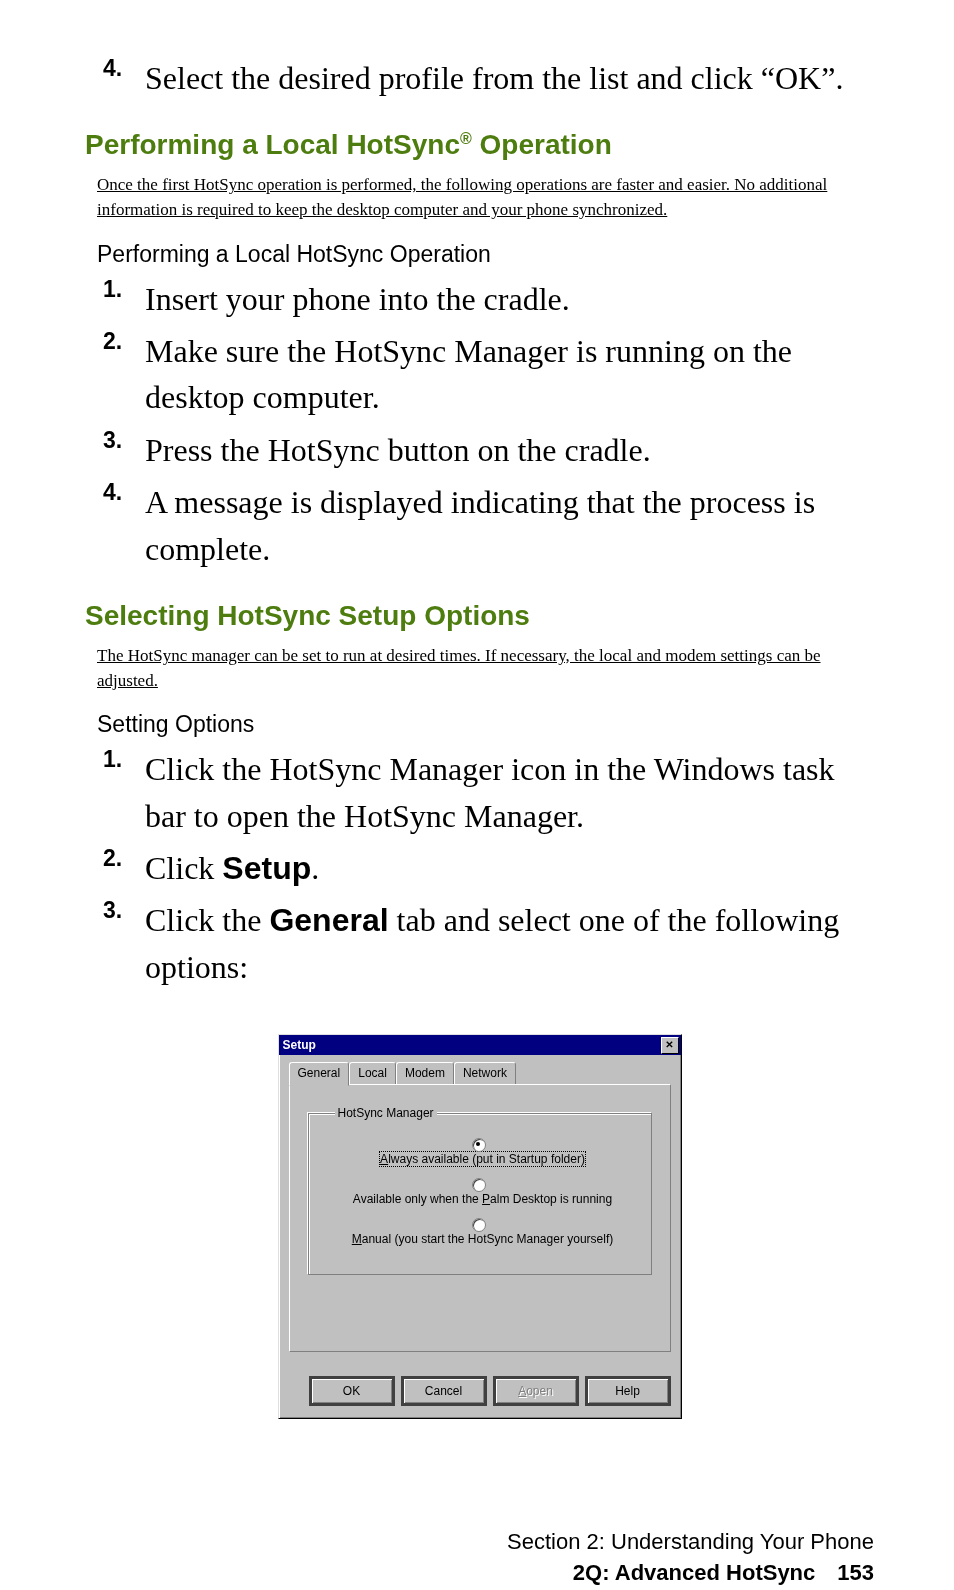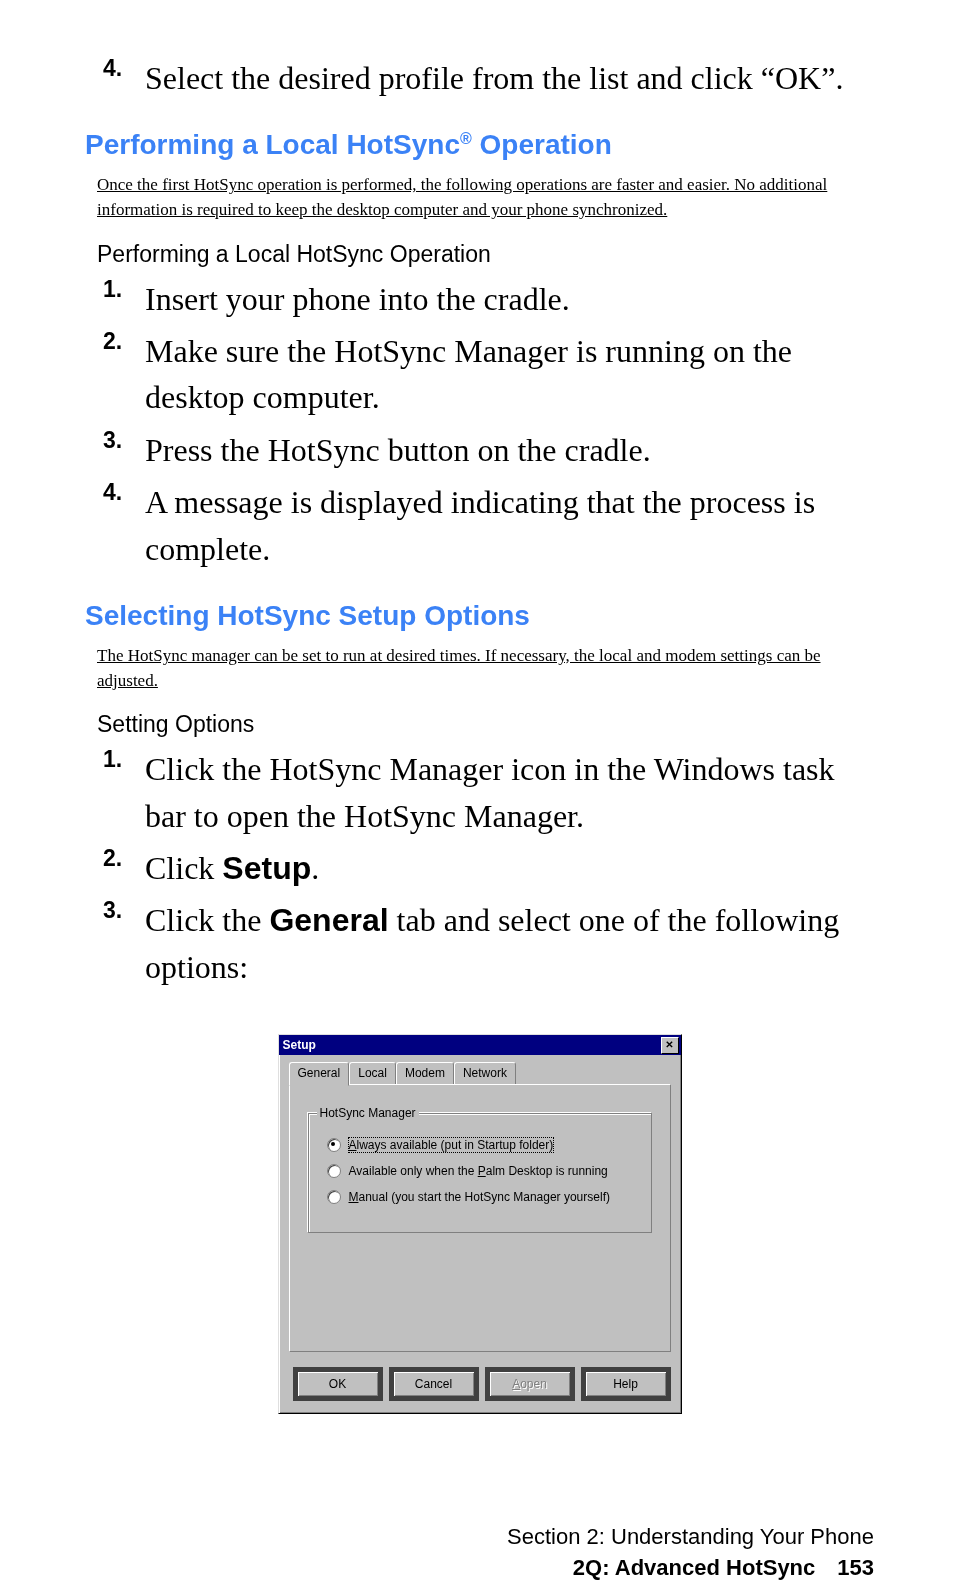--- a/index.html
+++ b/index.html
@@ -27,21 +27,21 @@
     padding-left: 6px;
   }
   .list-text {
     font-size: 32px;
     line-height: 1.45;
     flex: 1;
   }
   .red-heading {
     font-family: Arial, Helvetica, sans-serif;
     font-weight: bold;
-    color: #3b82f6;
+    color: #4d7c0f;
     font-size: 28px;
     margin-top: 28px;
     margin-bottom: 12px;
   }
   .sup {
     font-size: 16px;
     vertical-align: super;
   }
   .body-para {
     font-size: 17px;
@@ -142,29 +142,30 @@
   }
   .groupbox {
     border: 1px solid #808080;
     box-shadow: 1px 1px 0 #fff inset, -1px -1px 0 #fff;
     padding: 18px 12px 16px 18px;
     position: relative;
   }
   .group-label {
     position: absolute;
     top: -8px;
-    left: 8px;
+    left: 26px;
     background: #c0c0c0;
     padding: 0 3px;
     font-size: 12px;
   }
   .radio-row {
     display: flex;
     align-items: center;
     margin: 6px 0 12px 0;
+    flex-direction: column;
   }
   .radio {
     width: 12px;
     height: 12px;
     border-radius: 50%;
     background: #fff;
     border: 1px solid #808080;
     box-shadow: inset 1px 1px 0 #404040;
     margin-right: 8px;
     position: relative;
@@ -191,26 +192,27 @@
   .button-row {
     display: flex;
     justify-content: flex-end;
     gap: 6px;
     padding: 5px 10px 12px 10px;
   }
   .btn {
     width: 80px;
     height: 24px;
     background: #c0c0c0;
-    border: 5px solid #404040;
+    border: 3px solid #404040;
     box-shadow: inset 1px 1px 0 #fff, inset -1px -1px 0 #808080;
     font-size: 12px;
     display: flex;
     align-items: center;
     justify-content: center;
+    margin-top: 9px;
   }
   .btn.disabled {
     color: #808080;
     text-shadow: 1px 1px 0 #fff;
   }
 
   .footer {
     text-align: right;
     margin-top: 108px;
     font-family: Arial, Helvetica, sans-serif;

